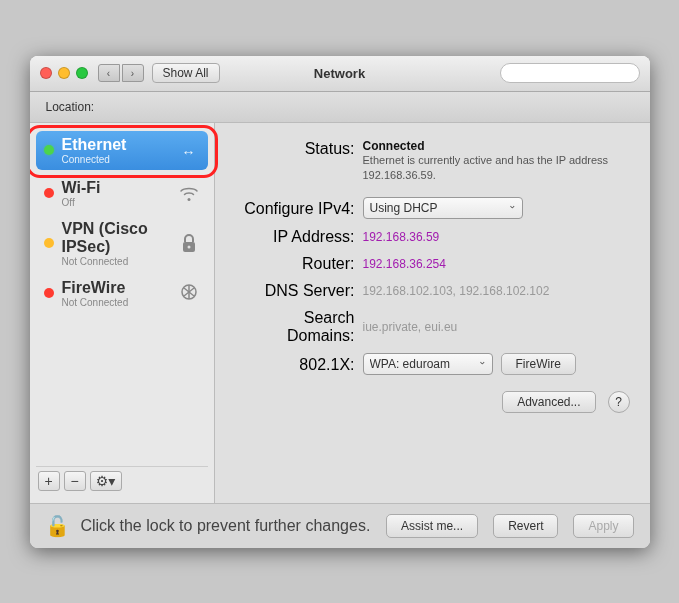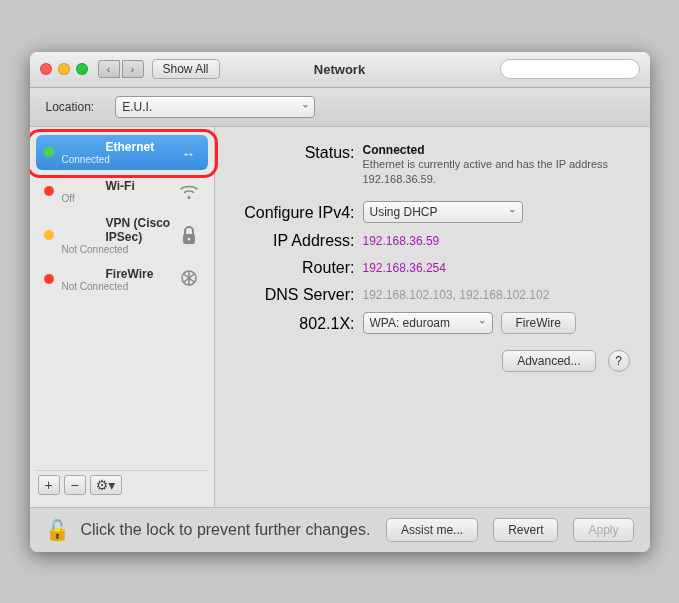--- a/index.html
+++ b/index.html
@@ -155,21 +155,21 @@
       width: 10px;
       height: 10px;
       border-radius: 50%;
       margin-right: 8px;
       flex-shrink: 0;
     }
     .dot-green { background: #4cd44c; box-shadow: 0 0 3px rgba(76,212,76,0.6); }
     .dot-red { background: #ff3b30; }
     .dot-yellow { background: #ffbd2e; }
     .item-text { flex: 1; }
-    .item-name { font-size: 12px; color: #333; font-weight: 600; margin-left: 44px; }
+    .item-name { font-size: 16px; color: #333; font-weight: 600; }
     .item-status { font-size: 10px; color: #888; }
     .item-icon {
       width: 22px;
       height: 22px;
       display: flex;
       align-items: center;
       justify-content: center;
       color: #666;
       font-size: 16px;
     }
@@ -335,25 +335,20 @@
       <div class="nav-btn">‹</div>
       <div class="nav-btn">›</div>
     </div>
     <button class="show-all-btn">Show All</button>
     <div class="title-text">Network</div>
     <input class="search-box" type="text" style="">
   </div>
 
   <div class="toolbar">
     <span class="location-label">Location:</span>
-    <div class="select-wrapper">
-      <select class="form-select" style="min-width:200px;">
-        <option>E.U.I.</option>
-      </select>
-    </div>
   </div>
 
   <div class="content-area">
 
     <div class="sidebar">
 
       <div class="sidebar-item-wrapper">
         <div style="position:absolute; top:-6px; left:-10px; right:-10px; bottom:-6px; border:3px solid #ff2222; border-radius:14px; pointer-events:none; z-index:10;"></div>
         <div class="network-item selected">
           <div class="status-dot dot-green"></div>
@@ -450,20 +445,24 @@
       <div class="form-row">
         <div class="field-label">Router:</div>
         <div class="field-value">192.168.36.254</div>
       </div>
 
       <div class="form-row">
         <div class="field-label">DNS Server:</div>
         <div class="field-value light">192.168.102.103, 192.168.102.102</div>
       </div>
 
+      <div class="form-row">
+        <div class="field-label">Search Domains:</div>
+        <div class="field-value light">iue.private, eui.eu</div>
+      </div>
 
       <div class="form-row">
         <div class="field-label">802.1X:</div>
         <div class="select-wrapper">
           <select class="form-select" style="min-width:130px;">
             <option>WPA: eduroam</option>
           </select>
         </div>
         <button class="connect-btn">FireWire</button>
       </div>

